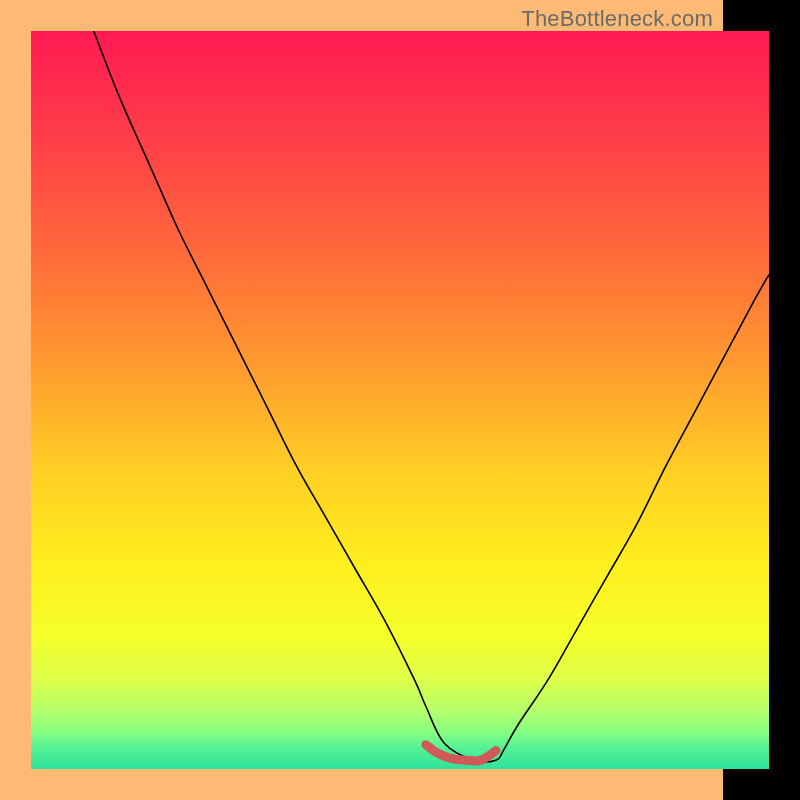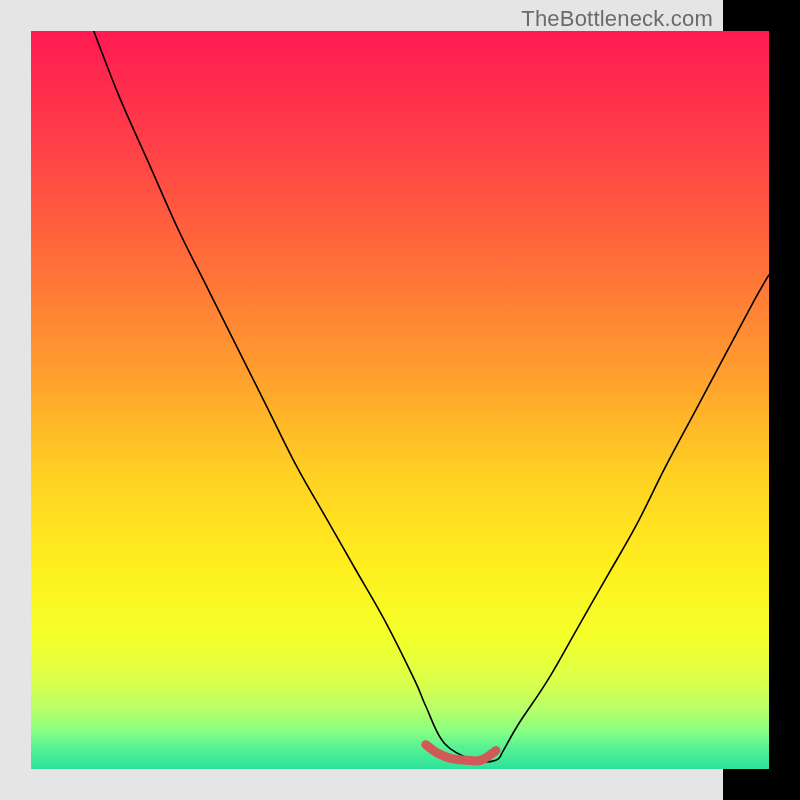--- a/index.html
+++ b/index.html
@@ -8,21 +8,21 @@
     width: 800px;
     height: 800px;
     background: #000;
     overflow: hidden;
     font-family: Arial, Helvetica, sans-serif;
   }
   .frame {
     position: relative;
     width: 723px;
     height: 800px;
-    background: #e5e5e5;
+    background: #fdba74;
   }
   .plot-area {
     position: absolute;
     left: 31px;
     top: 31px;
     width: 738px;
     height: 738px;
     overflow: hidden;
   }
   .gradient-bg {

